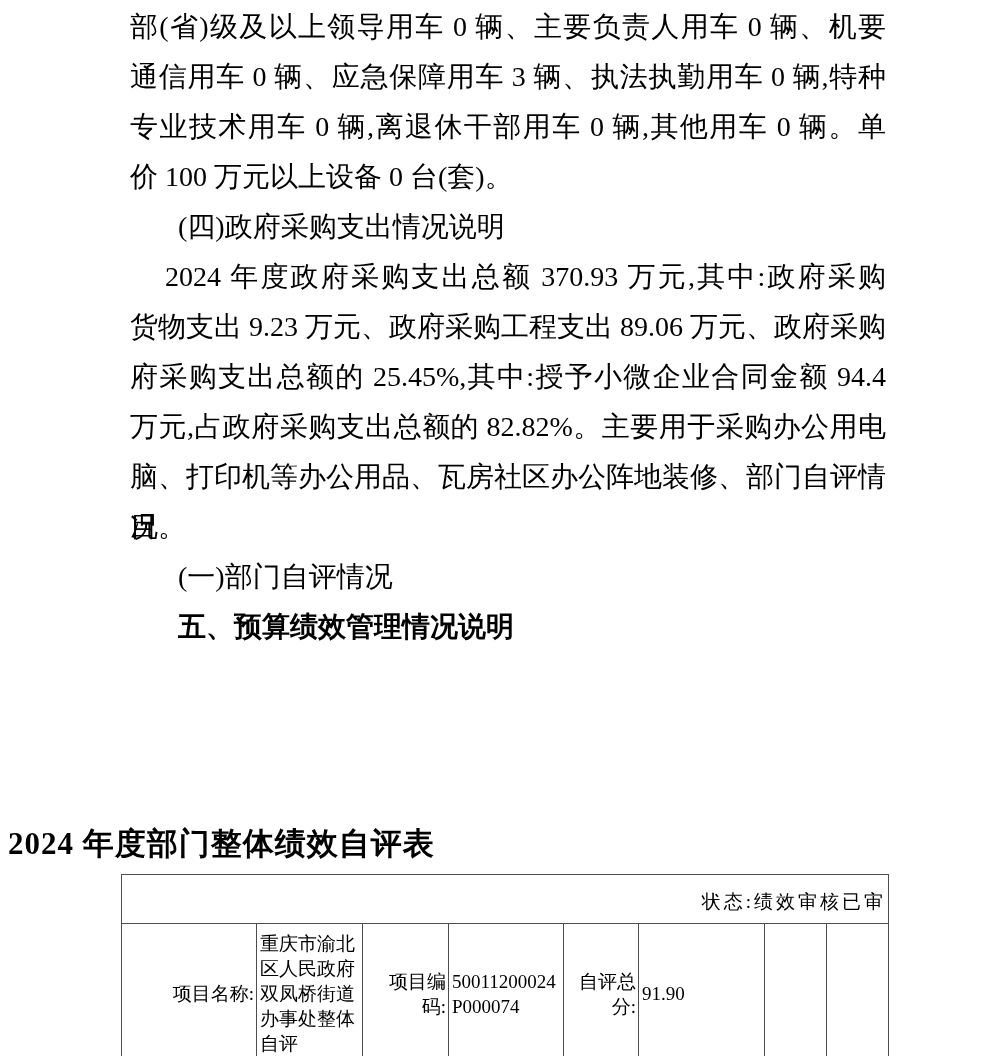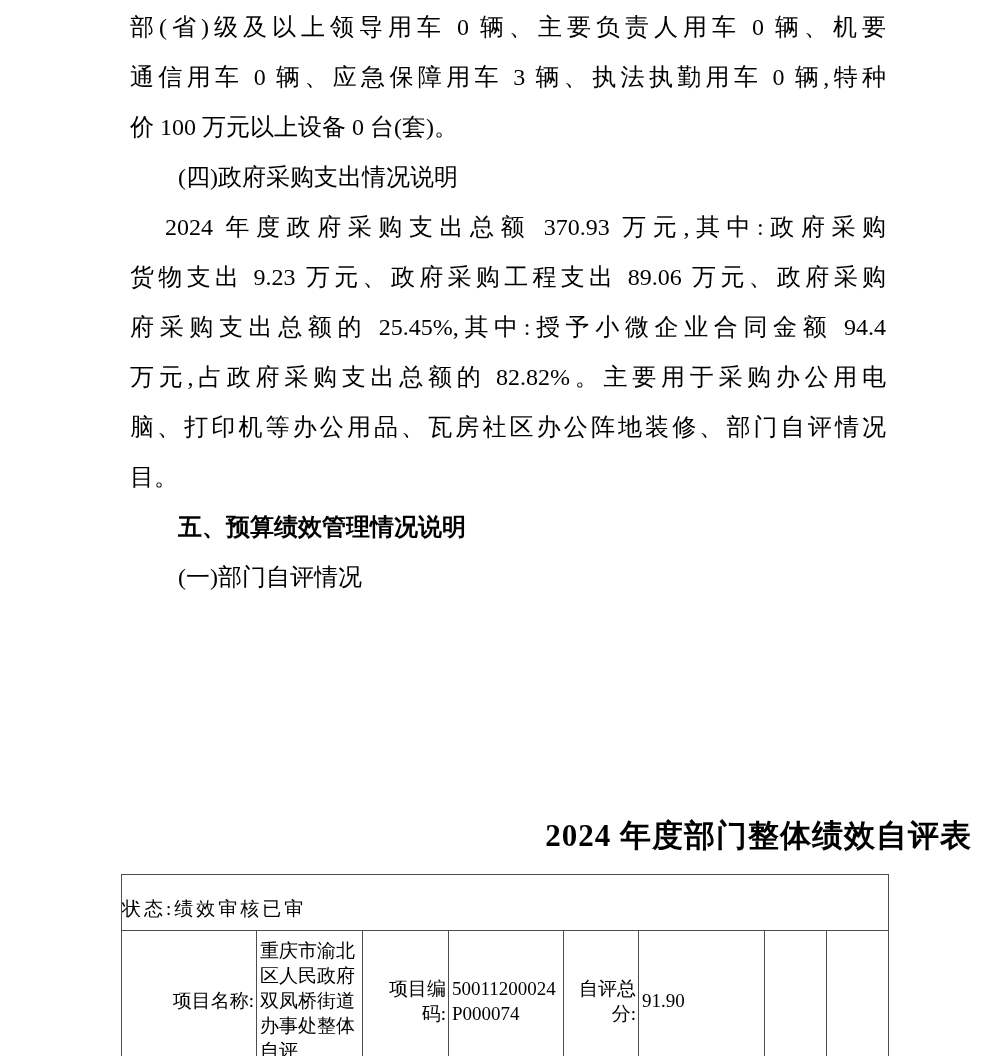--- a/index.html
+++ b/index.html
@@ -3,69 +3,70 @@
 <meta charset="utf-8">
 <style>
   html,body { margin:0; padding:0; background:#fff; }
   .page {
     position:relative; width:1000px; height:1056px;
     background:#ffffff; overflow:hidden; color:#000;
   }
   .body-text {
     position:absolute; left:130px; top:2px; width:756px;
     font-family:"Liberation Serif","DejaVu Serif",serif;
-    font-size:24px; color:#000;
+    font-size:28px; color:#000;
   }
   .ln { height:50px; line-height:50px; }
   .just { text-align:justify; text-align-last:justify; }
   .ind { text-indent:48px; }
   .ind15 { text-indent:35px; }
   .heading {
     font-family:"Liberation Sans","DejaVu Sans",sans-serif;
     font-weight:bold;
   }
   .table-title {
-    position:absolute; top:814px; left:0; width:972px; margin:0;
-    text-align:right; font-size:31px; font-weight:bold;
+    position:absolute; top:814px; left:0; width:972px; margin:8px;
+    text-align:left; font-size:31px; font-weight:bold;
     font-family:"Liberation Serif","DejaVu Serif",serif;
     letter-spacing:1px; line-height:44px;
   }
   .eval-table {
     position:absolute; left:121px; top:874px; width:767px;
     border-collapse:collapse; table-layout:fixed;
     font-family:"Liberation Serif","DejaVu Serif",serif;
     font-size:19px; color:#000;
   }
   .eval-table td { border:1px solid #4d4d4d; overflow:hidden; }
   .status-cell {
-    height:43px; text-align:left; vertical-align:middle;
-    padding:12px 2px 0 0; letter-spacing:3px;font-family:Liberation Serif, serif;
+    height:43px; text-align:right; vertical-align:middle;
+    padding:5px 2px 0 0; letter-spacing:3px;font-family:Liberation Serif, serif;
   }
   .data-row td { height:139px; vertical-align:middle; line-height:25px; }
   .lbl { text-align:right; padding:0 2px 0 10px; }
   .val { text-align:left;  padding:0 2px 0 3px; word-break:break-all; }
 </style>
 </head>
 <body>
 
 <div class="page">
 
   <div class="body-text">
     <div class="ln just">部(省)级及以上领导用车 0 辆、主要负责人用车 0 辆、机要</div>
     <div class="ln just">通信用车 0 辆、应急保障用车 3 辆、执法执勤用车 0 辆,特种</div>
+    <div class="ln just">专业技术用车 0 辆,离退休干部用车 0 辆,其他用车 0 辆。单</div>
     <div class="ln">价 100 万元以上设备 0 台(套)。</div>
     <div class="ln ind">(四)政府采购支出情况说明</div>
     <div class="ln ind15 just">2024 年度政府采购支出总额 370.93 万元,其中:政府采购</div>
     <div class="ln just">货物支出 9.23 万元、政府采购工程支出 89.06 万元、政府采购</div>
     <div class="ln just">府采购支出总额的 25.45%,其中:授予小微企业合同金额 94.4</div>
     <div class="ln just">万元,占政府采购支出总额的 82.82%。主要用于采购办公用电</div>
     <div class="ln just">脑、打印机等办公用品、瓦房社区办公阵地装修、部门自评情况</div>
     <div class="ln">目。</div>
+    <div class="ln ind">(一)部门自评情况</div>
     <div class="ln ind heading">五、预算绩效管理情况说明</div>
-    <div class="ln ind">(一)部门自评情况</div>
   </div>
 
   <h2 class="table-title">2024 年度部门整体绩效自评表</h2>
 
   <table class="eval-table">
     <colgroup>
       <col style="width:135px">
         <col style="width:106px">
         <col style="width:86px">
       <col style="width:115px">

